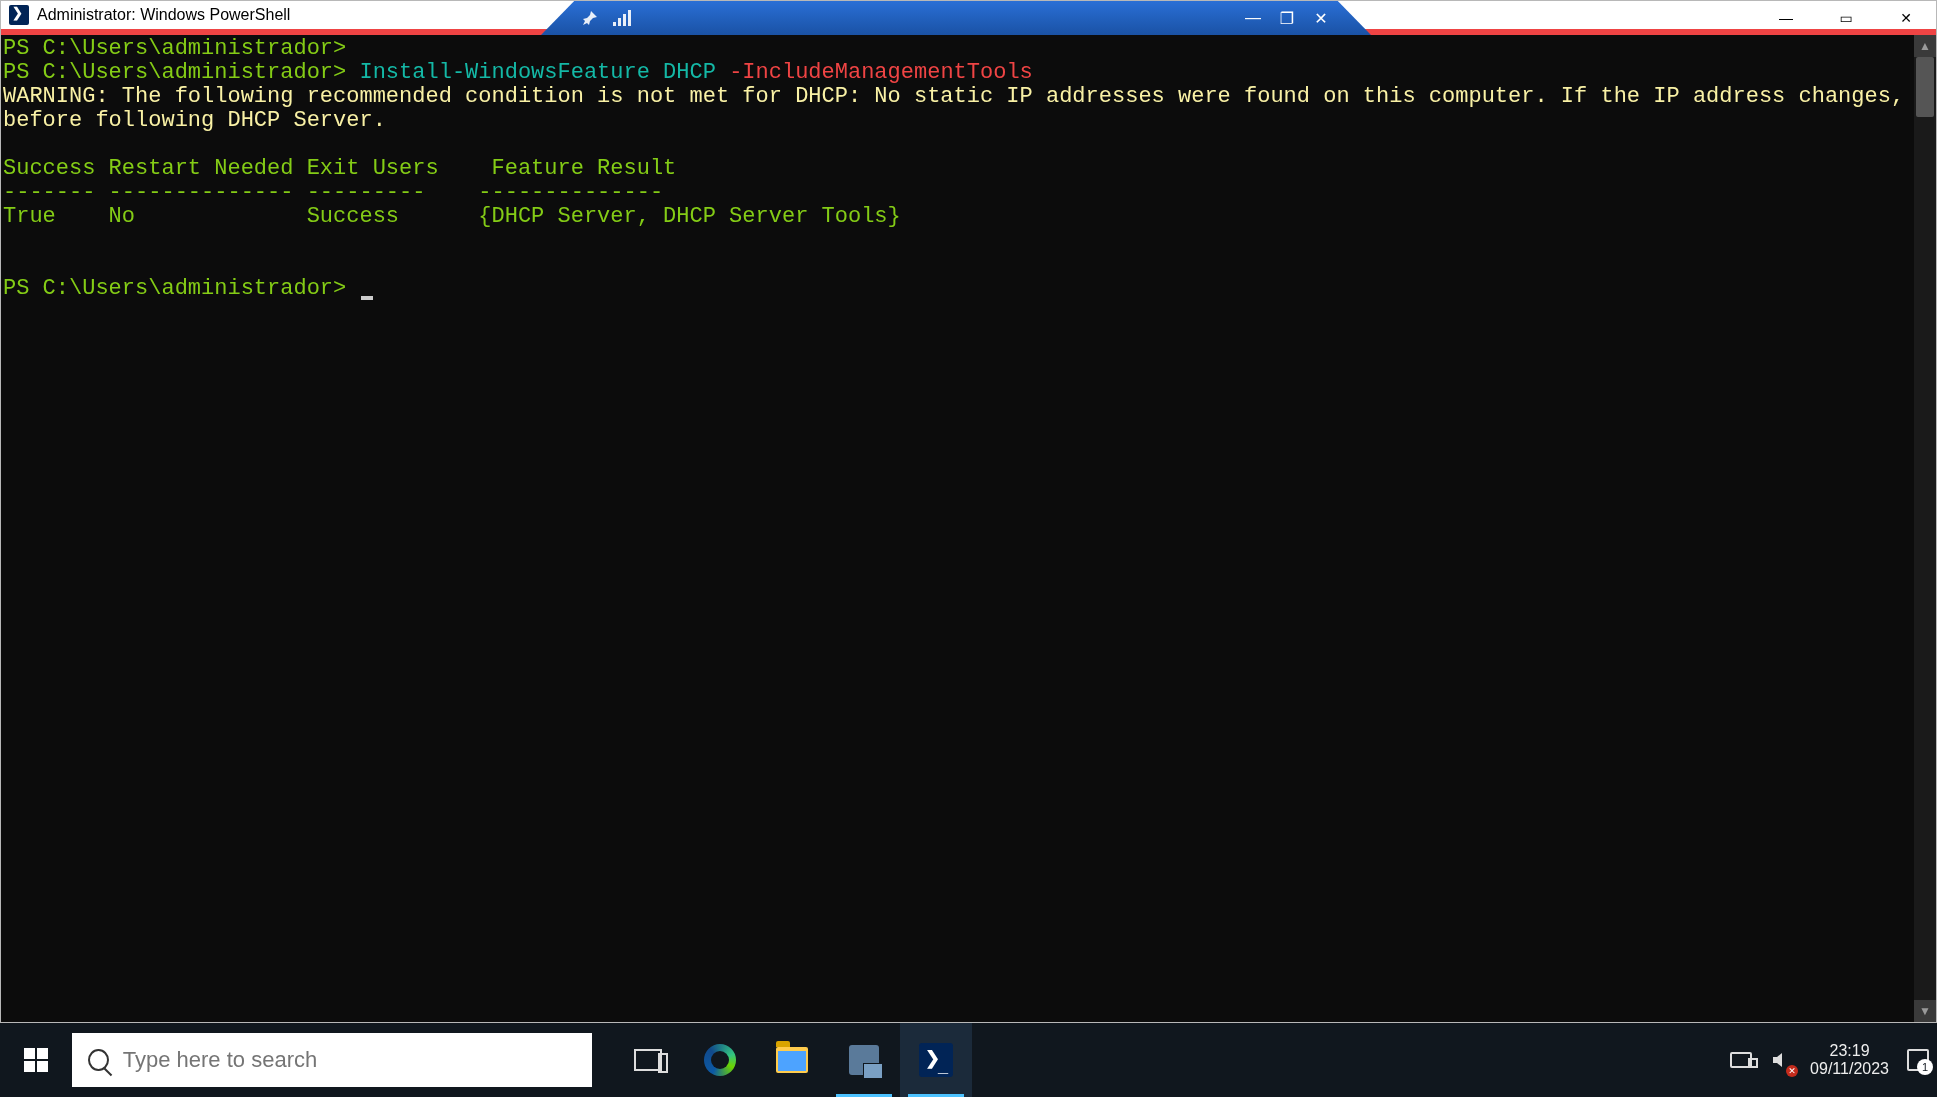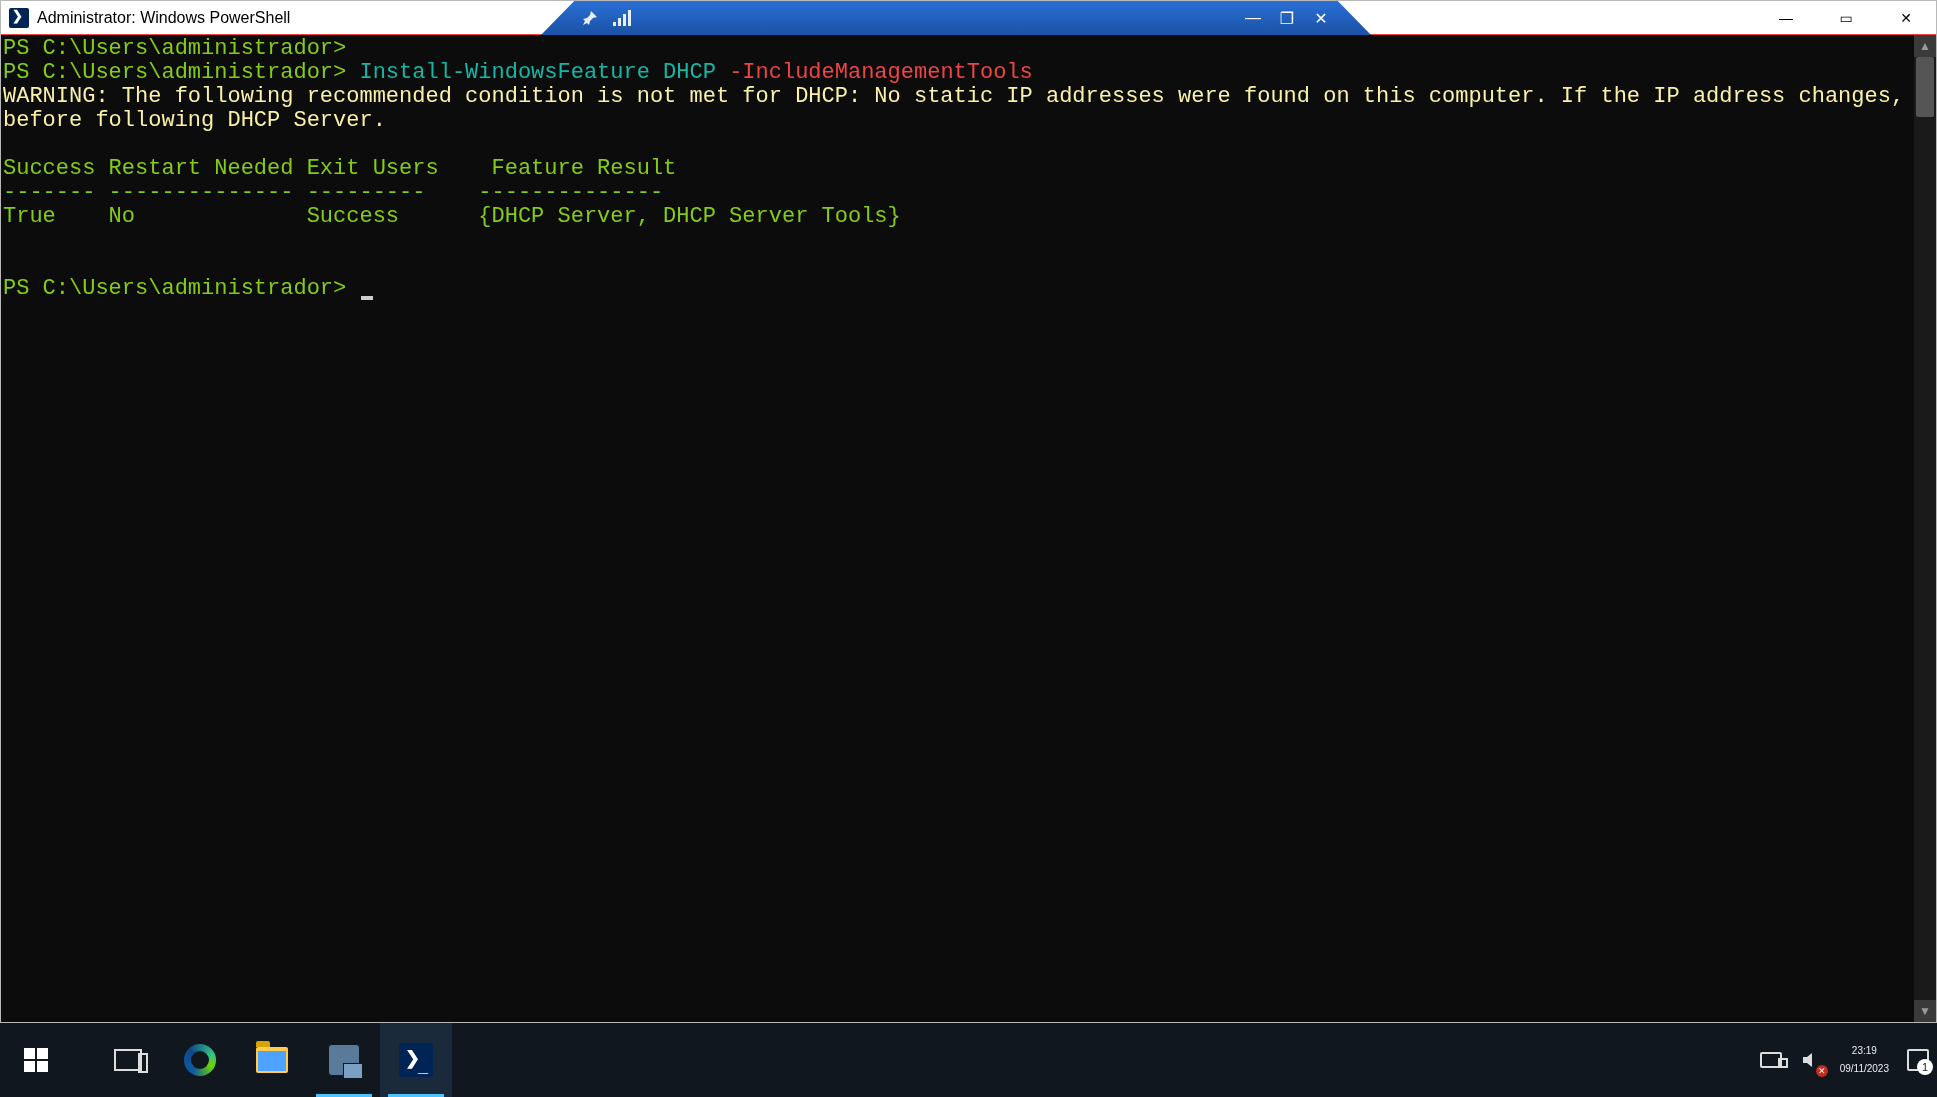--- a/index.html
+++ b/index.html
@@ -25,21 +25,21 @@
     background: #fff;
   }
 
   
   .outer-titlebar {
     height: 34px;
     background: #ffffff;
     display: flex;
     align-items: center;
     position: relative;
-    border-bottom: 1px solid #ef4444;
+    border-bottom: 6px solid #ef4444;
   }
   .outer-titlebar .ps-icon {
     width: 20px; height: 20px;
     margin: 0 8px;
     background: #012456;
     position: relative;
     border-radius: 2px;
   }
   .outer-titlebar .ps-icon::before{
     content:"❯";
@@ -210,21 +210,21 @@
   .tb-tray {
     margin-left:auto;
     display:flex; align-items:center; height:74px;
     padding-right:8px;
     gap:18px;
   }
   .tray-ico { width:22px; height:22px; display:flex; align-items:center; justify-content:center; color:#ddd; font-size:18px; position:relative;}
   .ico-net { width:22px; height:16px; border:2px solid #ddd; border-radius:2px; position:relative;}
   .ico-net::after{content:"";position:absolute;right:-8px;top:4px;width:6px;height:6px;border:2px solid #ddd;}
   .ico-vol::after{content:"✕";position:absolute;right:-6px;bottom:-6px;width:12px;height:12px;border-radius:50%;background:#c42b1c;color:#fff;font-size:9px;display:flex;align-items:center;justify-content:center;}
-  .tray-clock { text-align:center; font-size:10px; line-height:18px; color:#eee; }
+  .tray-clock { text-align:center; font-size:16px; line-height:18px; color:#eee; }
   .tray-notif {
     width:26px;height:22px;border:2px solid #ddd;border-radius:2px;position:relative;
   }
   .tray-notif .badge{
     position:absolute;right:-6px;bottom:-6px;width:16px;height:16px;border-radius:50%;
     background:#fff;color:#10171e;font-size:11px;display:flex;align-items:center;justify-content:center;
   }
 
   
   .inner-taskbar { bottom: 0; }
@@ -300,20 +300,24 @@
 
     <div class="tb-start">
       <div class="win-logo">
           <span></span>
           <span></span>
           <span></span>
           <span></span>
         </div>
     </div>
 
+    <div class="tb-search">
+      <div class="mag"></div>
+      <input type="text" placeholder="Type here to search" style="">
+    </div>
 
     <div class="tb-apps">
       <div class="tb-app">
         <div class="tb-icon">
             <div class="ico-taskview"></div>
           </div>
       </div>
       <div class="tb-app">
         <div class="tb-icon">
             <div class="ico-edge"></div>

